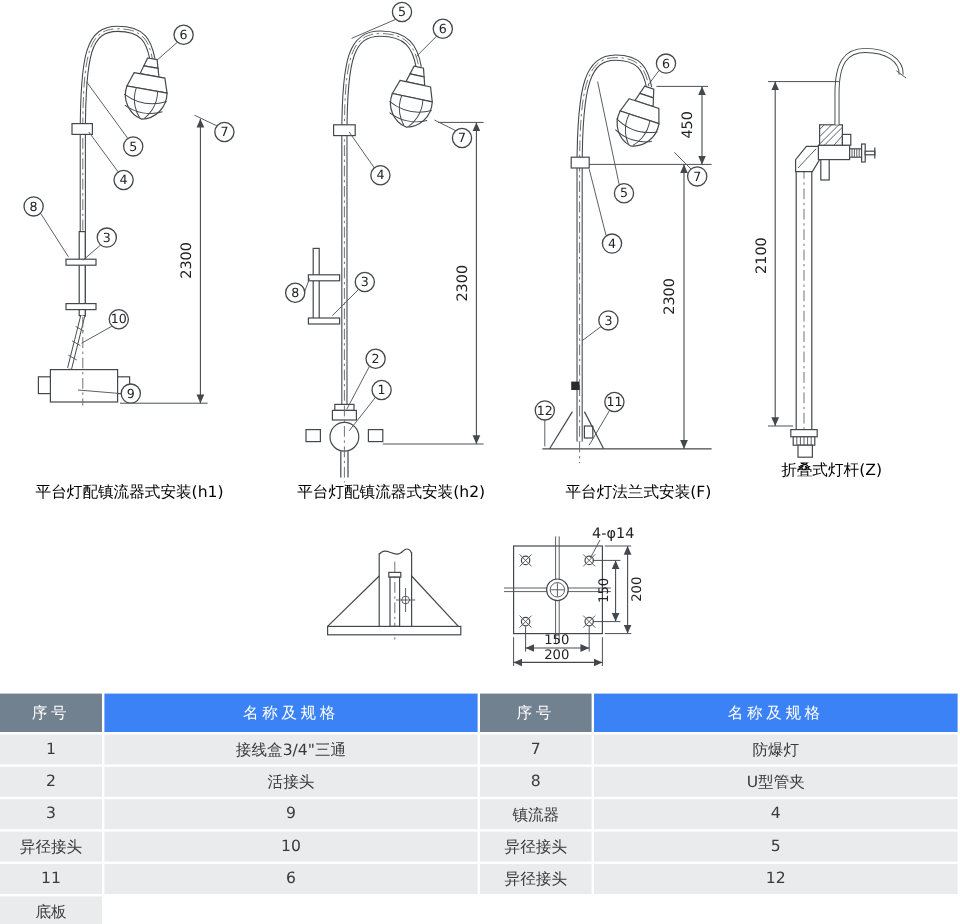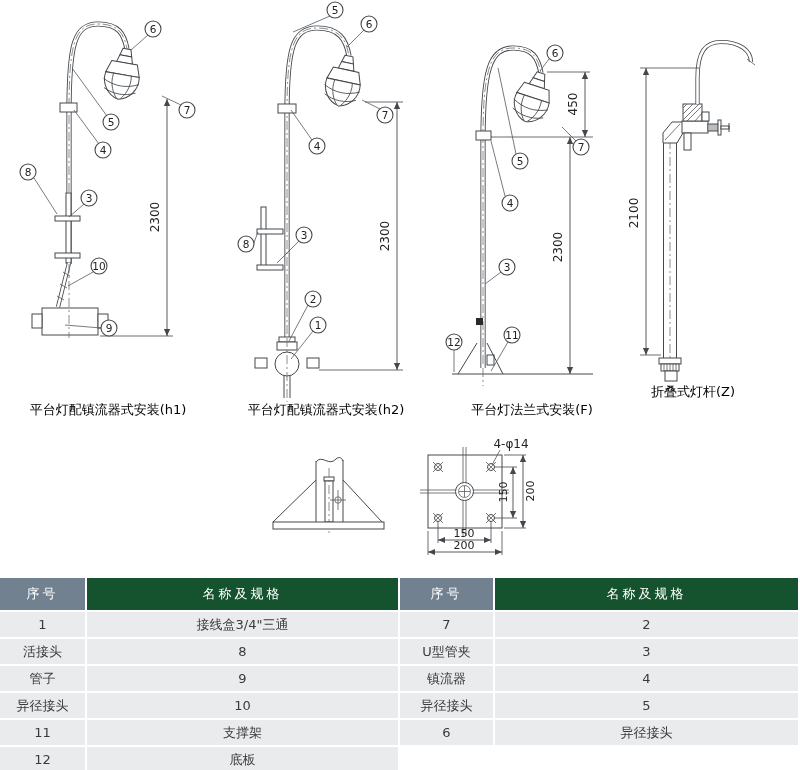--- a/index.html
+++ b/index.html
@@ -24,21 +24,21 @@
   .co{fill:#fff;stroke:#44484c;stroke-width:1.1;}
   .cot{font-size:10.5px;fill:#222;text-anchor:middle;}
   .dimt{font-size:12px;fill:#222;text-anchor:middle;}
   .fig-caption{position:absolute;width:200px;text-align:center;font-size:13px;color:#000000;}
   
   .parts-table{position:absolute;left:0;top:578px;width:800px;display:grid;
     grid-template-columns:85px 311px 93px 303px;grid-template-rows:32px repeat(6,25px);
     gap:2px;background:#fff;}
   .th{background:#72818F;color:#fff;display:flex;align-items:center;justify-content:center;
       font-size:13px;letter-spacing:3px;}
-  .th.name{background:#14532d;}
+  .th.name{background:#3b82f6;}
   .td{background:#E9EBED;color:#3a3a3a;display:flex;align-items:center;justify-content:center;
       font-size:13px;}
 </style>
 </head>
 <body>
 
 <svg class="abs" width="0" height="0">
   <defs>
     <marker id="arr" viewBox="0 0 10 10" refX="9" refY="5" markerWidth="9" markerHeight="9" orient="auto-start-reverse">
       <path d="M0,1 L9,5 L0,9 z" fill="#44484c"></path>
@@ -397,37 +397,36 @@
 
 <div class="parts-table">
   <div class="th">序号</div>
   <div class="th name">名称及规格</div>
   <div class="th">序号</div>
   <div class="th name">名称及规格</div>
 
   <div class="td">1</div>
   <div class="td">接线盒3/4"三通</div>
   <div class="td">7</div>
+  <div class="td">防爆灯</div>
 
   <div class="td">2</div>
   <div class="td">活接头</div>
   <div class="td">8</div>
   <div class="td">U型管夹</div>
 
   <div class="td">3</div>
-  <div class="td">管子</div>
   <div class="td">9</div>
   <div class="td">镇流器</div>
 
   <div class="td">4</div>
   <div class="td">异径接头</div>
   <div class="td">10</div>
   <div class="td">异径接头</div>
 
   <div class="td">5</div>
   <div class="td">11</div>
-  <div class="td">支撑架</div>
 
   <div class="td">6</div>
   <div class="td">异径接头</div>
   <div class="td">12</div>
   <div class="td">底板</div>
 </div>
 
 </body></html>

